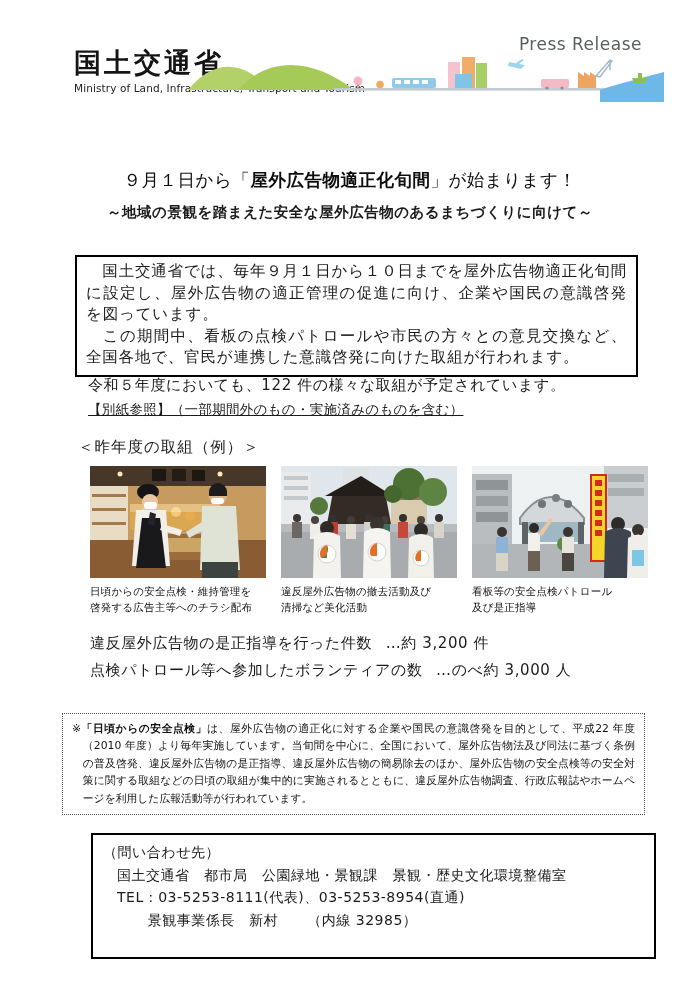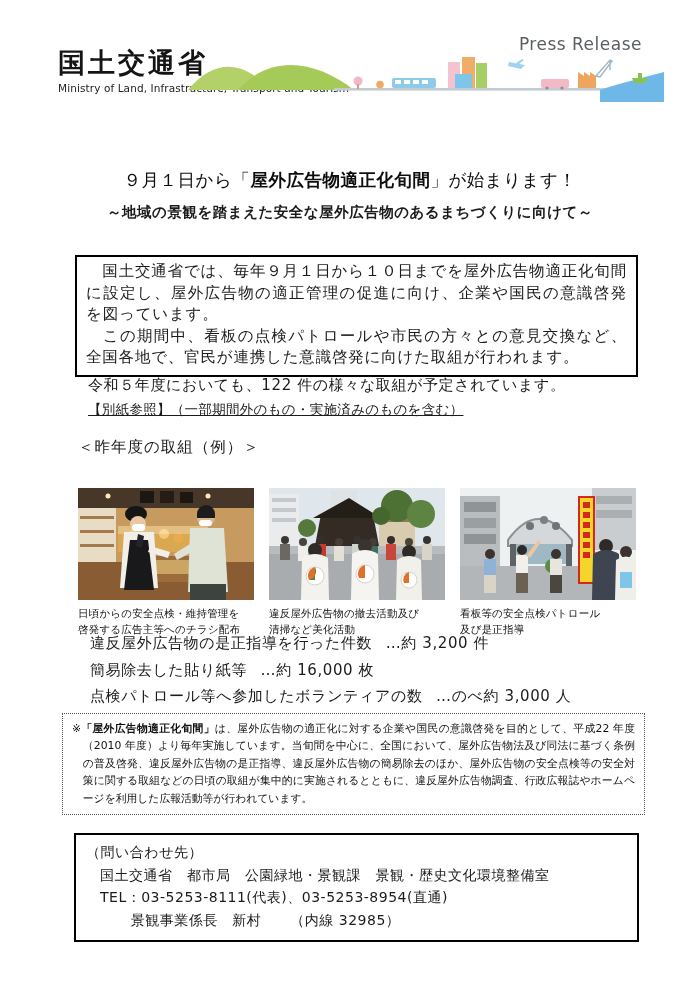--- a/index.html
+++ b/index.html
@@ -10,21 +10,21 @@
     background:#ffffff;
     font-family:"DejaVu Sans","Liberation Sans",sans-serif;
     color:#1b1b1b;
     overflow:hidden;
   }
   
   .press-release{
     position:absolute;top:34px;right:58px;
     font-size:17px;color:#585e62;letter-spacing:0.5px;
   }
-  .logo-block{position:absolute;top:48px;left:58px;}
+  .logo-block{position:absolute;top:48px;left:74px;}
   .logo-ja{font-size:27px;font-weight:bold;color:#141414;letter-spacing:3px;line-height:1.1;}
   .logo-en{font-size:10.5px;color:#222;margin-top:4px;letter-spacing:0.1px;}
   .illustration{position:absolute;top:50px;left:186px;width:478px;height:52px;}
   
   .date-block{
     position:absolute;top:108px;right:62px;
     text-align:right;font-size:14.5px;letter-spacing:2.5px;line-height:26px;color:#111;
   }
   
   .title-block{position:absolute;top:168px;left:0;width:100%;text-align:center;}
@@ -38,40 +38,40 @@
     font-size:15.5px;line-height:1.39;letter-spacing:0.8px;
     text-align:justify;text-justify:inter-ideograph;
   }
   .summary-box p{margin:0;}
   
   .plan-block{position:absolute;top:376px;left:88px;width:540px;}
   .plan-line1{font-size:15px;letter-spacing:0.6px;}
   .plan-line2{font-size:13.5px;margin-top:6px;letter-spacing:0.3px;text-decoration:underline;}
   
   .examples-heading{position:absolute;top:437px;left:78px;font-size:15.5px;letter-spacing:1px;}
-  .photos-row{position:absolute;top:466px;left:78px;display:flex;gap:15px;margin-top:22px;}
+  .photos-row{position:absolute;top:466px;left:90px;display:flex;gap:15px;}
   .photo-col{width:176px;}
   .photo{width:176px;height:112px;display:block;}
   .caption{font-size:10.5px;line-height:1.5;margin-top:6px;color:#111;letter-spacing:0.2px;}
   
   .stats-block{position:absolute;top:630px;left:90px;font-size:15px;line-height:1.78;letter-spacing:0.6px;}
   .stats-block .val{margin-left:0.9em;}
   
   .footnote-box{
     position:absolute;top:713px;left:62px;width:563px;
     border:1px dotted #555;padding:6px 9px 7px 9px;
     font-size:10.8px;line-height:1.62;color:#101010;
     text-align:justify;text-justify:inter-ideograph;
   }
   .footnote-text{padding-left:1em;text-indent:-1em;}
   .footnote-text .fb{font-weight:bold;}
   
   .contact-box{
-    position:absolute;top:833px;left:74px;width:541px;
-    border:2px solid #000;padding:6px 10px 8px 10px;
+    position:absolute;top:833px;left:91px;width:541px;
+    border:2px solid #000;padding:6px 10px 25px 10px;
     font-size:14px;line-height:1.62;letter-spacing:0.5px;
   }
   .contact-line1,.contact-line2{margin-left:1em;}
   .contact-line3,.contact-line4{margin-left:3.2em;}
 </style>
 </head>
 <body>
 
 <div class="page">
 
@@ -299,26 +299,25 @@
       <div class="caption">
         <div>看板等の安全点検パトロール</div>
         <div>及び是正指導</div>
       </div>
     </div>
 
   </div>
 
   <div class="stats-block">
     <div><span>違反屋外広告物の是正指導を行った件数</span><span class="val">…約 3,200 件</span></div>
-    <div><span>簡易除去した貼り紙等</span><span class="val">…約 16,000 枚</span></div>
     <div><span>点検パトロール等へ参加したボランティアの数</span><span class="val">…のべ約 3,000 人</span></div>
   </div>
 
   <div class="footnote-box">
-    <div class="footnote-text"><span>※</span><span class="fb">「屋外広告物適正化旬間」</span><span>は、屋外広告物の適正化に対する企業や国民の意識啓発を目的として、平成22 年度（2010 年度）より毎年実施しています。当旬間を中心に、全国において、屋外広告物法及び同法に基づく条例の普及啓発、違反屋外広告物の是正指導、違反屋外広告物の簡易除去のほか、屋外広告物の安全点検等の安全対策に関する取組などの日頃の取組が集中的に実施されるとともに、違反屋外広告物調査、行政広報誌やホームページを利用した広報活動等が行われています。</span></div>
+    <div class="footnote-text"><span>※</span><span class="fb">「日頃からの安全点検」</span><span>は、屋外広告物の適正化に対する企業や国民の意識啓発を目的として、平成22 年度（2010 年度）より毎年実施しています。当旬間を中心に、全国において、屋外広告物法及び同法に基づく条例の普及啓発、違反屋外広告物の是正指導、違反屋外広告物の簡易除去のほか、屋外広告物の安全点検等の安全対策に関する取組などの日頃の取組が集中的に実施されるとともに、違反屋外広告物調査、行政広報誌やホームページを利用した広報活動等が行われています。</span></div>
   </div>
 
   <div class="contact-box">
     <div>（問い合わせ先）</div>
     <div class="contact-line1">国土交通省　都市局　公園緑地・景観課　景観・歴史文化環境整備室</div>
     <div class="contact-line2">TEL：03-5253-8111(代表)、03-5253-8954(直通)</div>
     <div class="contact-line4">景観事業係長　新村　　（内線 32985）</div>
   </div>
 
 </div>

